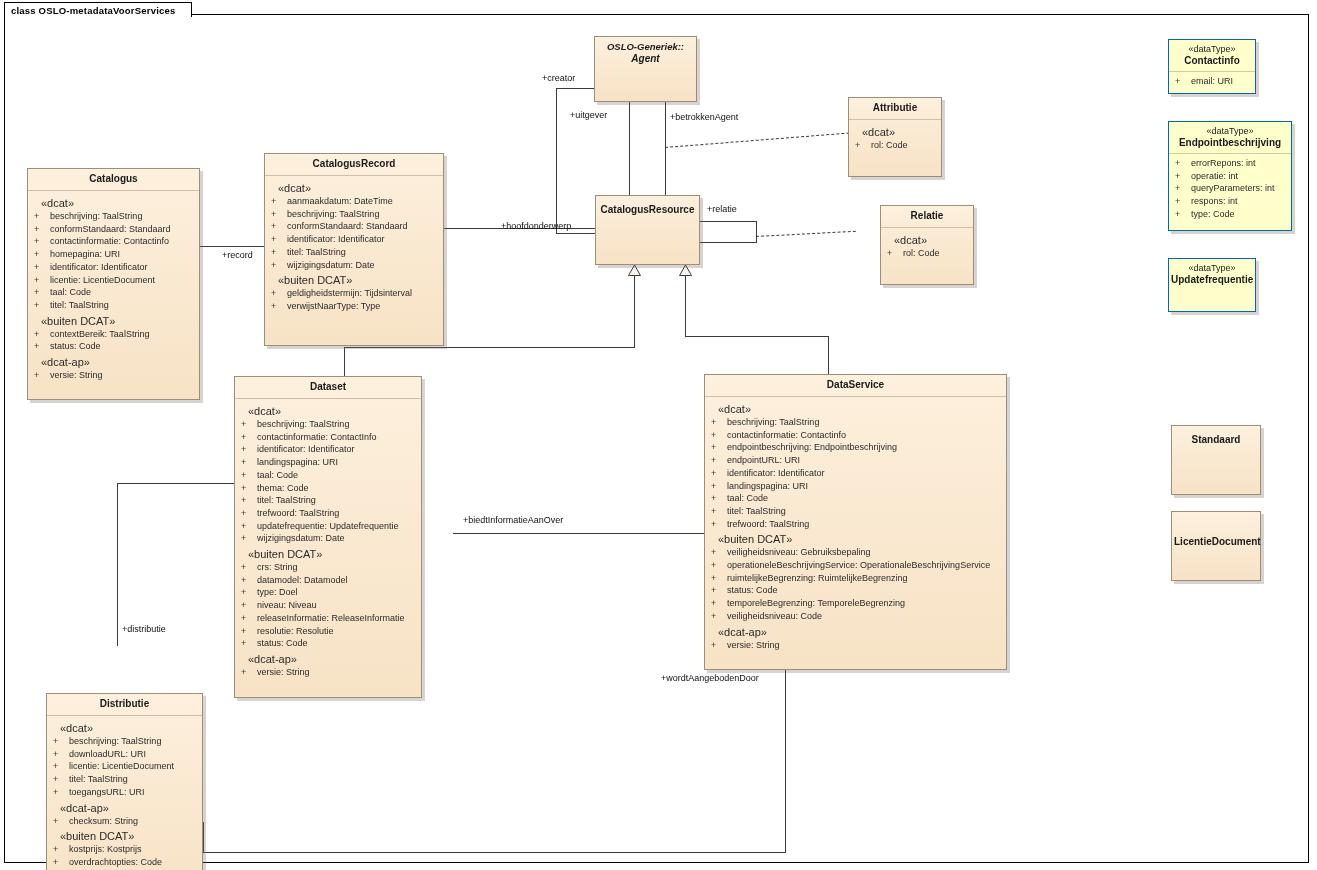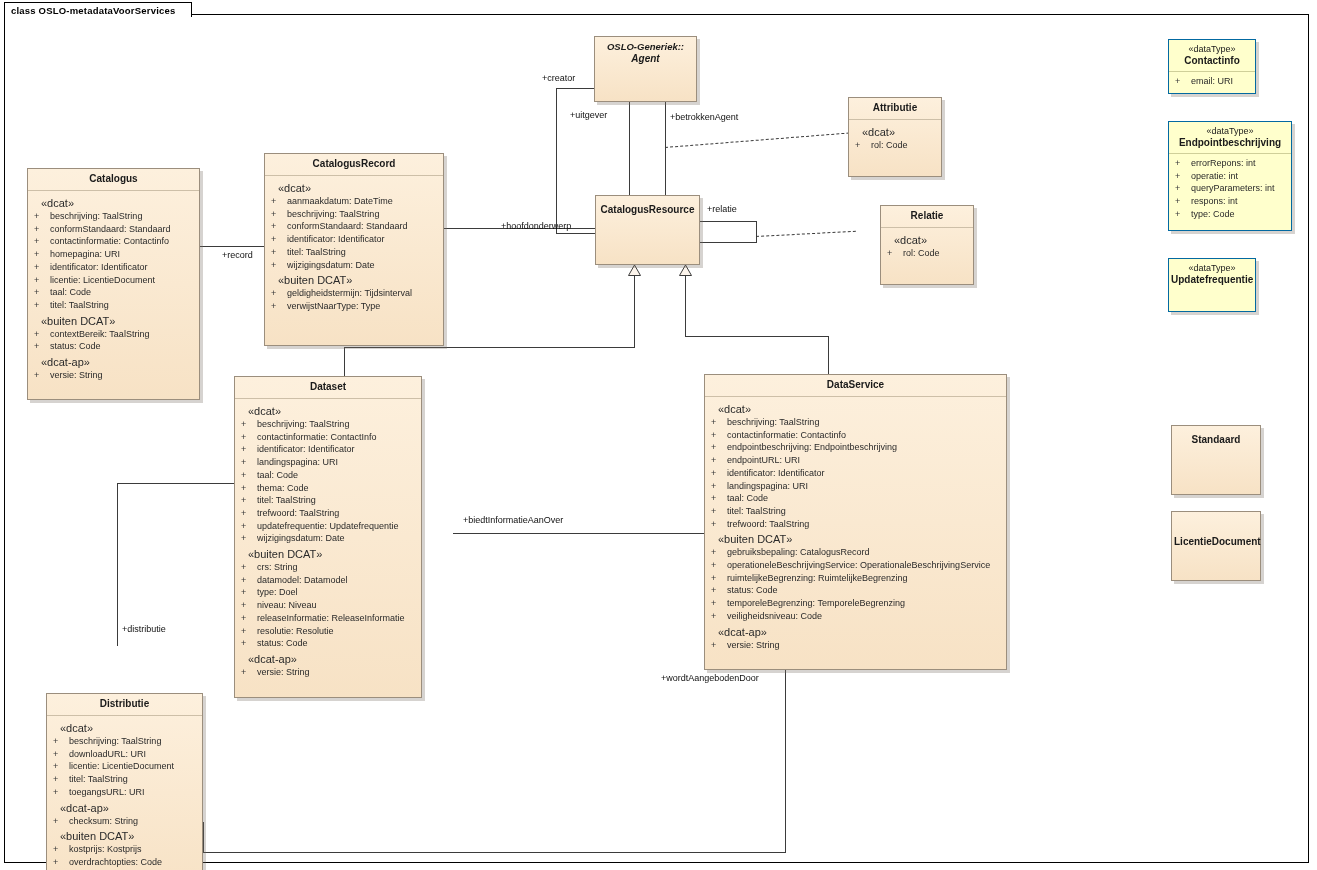--- a/index.html
+++ b/index.html
@@ -358,21 +358,21 @@
           <span class="vis">+</span>
           <span class="nm">titel: TaalString</span>
         </div>
       <div class="attr">
           <span class="vis">+</span>
           <span class="nm">trefwoord: TaalString</span>
         </div>
       <div class="grp">«buiten DCAT»</div>
       <div class="attr">
           <span class="vis">+</span>
-          <span class="nm">gebruiksbepaling: CatalogusRecord</span>
+          <span class="nm">veiligheidsniveau: Gebruiksbepaling</span>
         </div>
       <div class="attr">
           <span class="vis">+</span>
           <span class="nm">operationeleBeschrijvingService: OperationaleBeschrijvingService</span>
         </div>
       <div class="attr">
           <span class="vis">+</span>
           <span class="nm">ruimtelijkeBegrenzing: RuimtelijkeBegrenzing</span>
         </div>
       <div class="attr">

